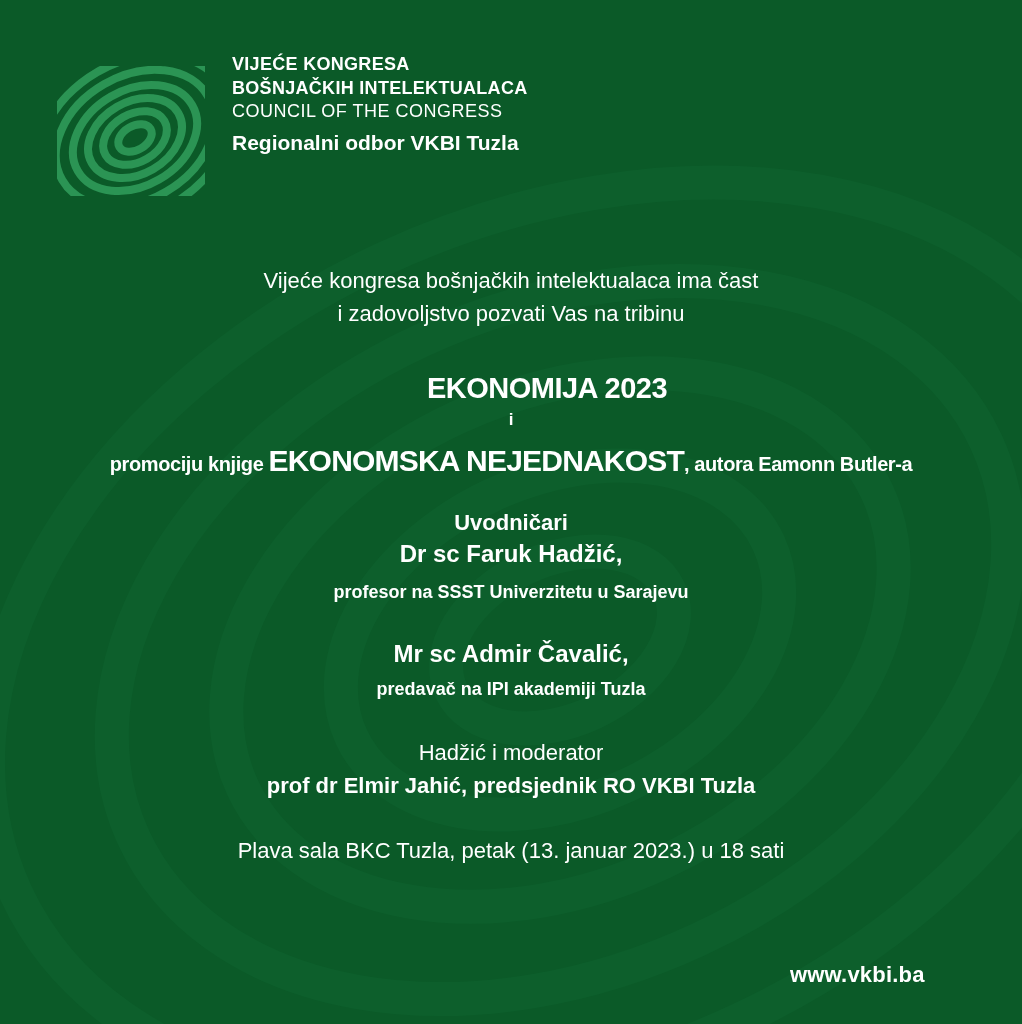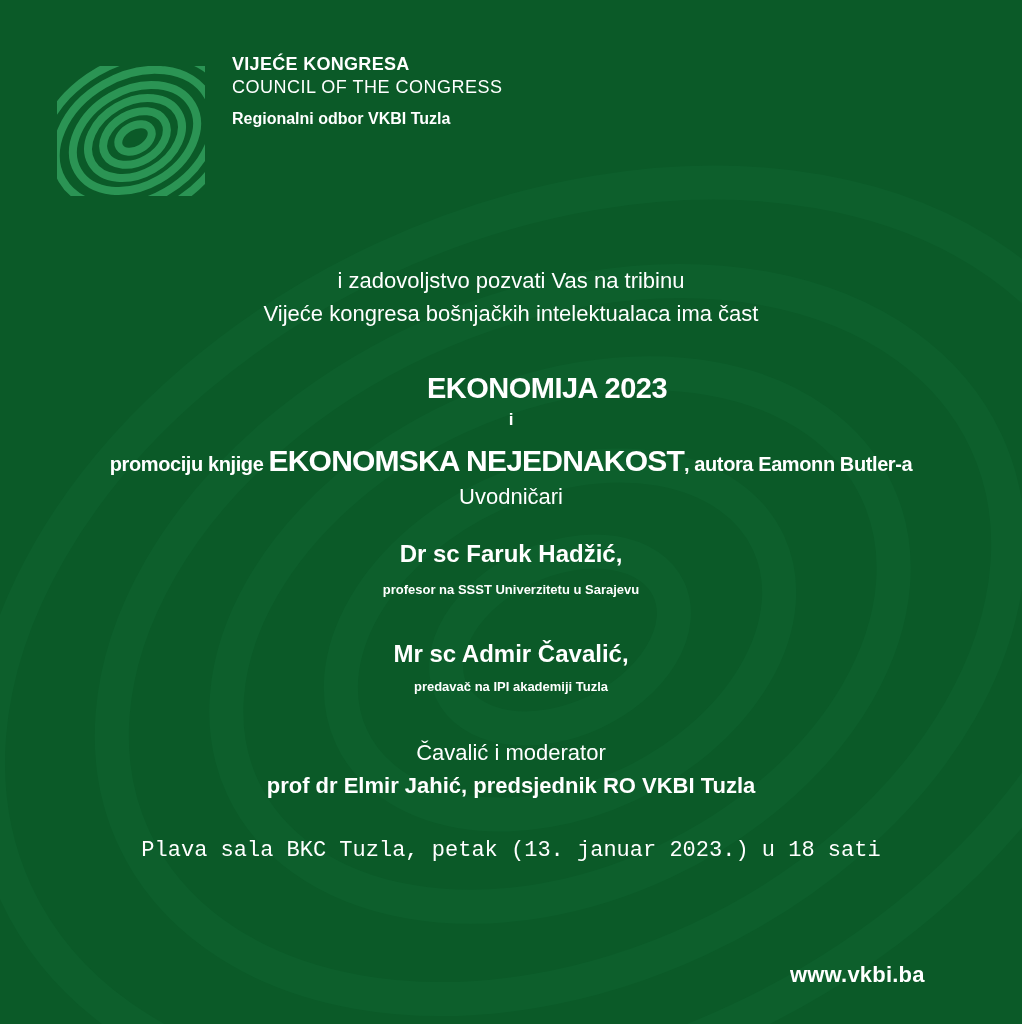--- a/index.html
+++ b/index.html
@@ -8,38 +8,38 @@
       background: #0b5a28;
       position: relative;
       font-family: "Liberation Sans", sans-serif;
       color: #ffffff;
     }
     .bg-spiral { position: absolute; left: 0; top: 0; width: 1022px; height: 1024px; }
     .logo { position: absolute; left: 57px; top: 66px; width: 148px; height: 130px; }
     .org-block { position: absolute; left: 232px; top: 52px; width: 345px; text-align: left; }
     .org-line1, .org-line2 { font-weight: bold; font-size: 18px; line-height: 24px; letter-spacing: 0.3px; }
     .org-line3, .org-line4 { font-size: 18px; line-height: 23px; letter-spacing: 0.5px; }
-    .org-line5 { font-weight: bold; font-size: 16px; line-height: 24px; margin-top: 8px; }
+    .org-line5 { font-weight: bold; font-size: 21px; line-height: 24px; margin-top: 8px; }
     .center { position: absolute; left: 0; width: 1022px; text-align: center; }
     .intro { top: 264px; font-size: 22px; line-height: 33px; }
     .title1 { top: 372px; font-size: 29px; font-weight: bold; letter-spacing: -0.5px; margin-left: 36px; }
     .conj { top: 410px; font-size: 17px; font-weight: bold; }
     .promo { top: 444px; font-size: 20px; font-weight: bold; letter-spacing: -0.4px; white-space: nowrap; }
     .promo .big { font-size: 30px; letter-spacing: -0.8px; }
     .label { font-size: 22px; font-weight: normal; }
     .name { font-size: 24px; font-weight: bold; }
-    .role { font-size: 13px; font-weight: bold; }
-    .s1 { top: 484px; }
+    .role { font-size: 18px; font-weight: bold; }
+    .s1 { top: 510px; font-weight: bold; }
     .s2 { top: 540px; }
     .s3 { top: 582px; }
     .s4 { top: 640px; }
     .s5 { top: 679px; }
     .s6 { top: 740px; }
     .s7 { top: 773px; font-size: 22px; font-weight: bold; text-align: center; }
-    .venue { top: 838px; font-size: 22px; font-family: Liberation Mono, monospace; }
+    .venue { top: 838px; font-size: 22px; }
     .url { position: absolute; left: 778px; top: 962px; font-size: 22px; font-weight: bold; letter-spacing: 0.2px; margin-left: 12px; }
   </style>
 </head>
 <body>
 
 <svg class="bg-spiral" viewBox="0 0 1022 1024">
   <g fill="none" stroke="#0f6430" stroke-width="34" opacity="0.55">
     <ellipse cx="560" cy="640" rx="120" ry="80" transform="rotate(-25 560 640)"></ellipse>
     <ellipse cx="560" cy="640" rx="230" ry="160" transform="rotate(-25 560 640)"></ellipse>
     <ellipse cx="560" cy="640" rx="350" ry="245" transform="rotate(-25 560 640)"></ellipse>
@@ -61,37 +61,38 @@
       <ellipse cx="78" cy="72" rx="50" ry="36" transform="rotate(-30 78 72)"></ellipse>
       <ellipse cx="78" cy="72" rx="66" ry="48" transform="rotate(-30 78 72)"></ellipse>
       <ellipse cx="78" cy="72" rx="84" ry="62" transform="rotate(-30 78 72)"></ellipse>
       <ellipse cx="78" cy="72" rx="102" ry="76" transform="rotate(-30 78 72)"></ellipse>
     </g>
   </svg>
 </div>
 
 <div class="org-block">
   <div class="org-line1">VIJEĆE KONGRESA</div>
+  <div class="org-line2">BOŠNJAČKIH INTELEKTUALACA</div>
   <div class="org-line3">COUNCIL OF THE CONGRESS</div>
   <div class="org-line5">Regionalni odbor VKBI Tuzla</div>
 </div>
 
 <div class="center intro">
+  <div>Vijeće kongresa bošnjačkih intelektualaca ima čast</div>
   <div>i zadovoljstvo pozvati Vas na tribinu</div>
-  <div>Vijeće kongresa bošnjačkih intelektualaca ima čast</div>
 </div>
 
 <div class="center title1">EKONOMIJA 2023</div>
 <div class="center conj">i</div>
 <div class="center promo"><span>promociju knjige </span><span class="big">EKONOMSKA NEJEDNAKOST</span><span>, autora Eamonn Butler-a</span></div>
 
 <div class="center label s1">Uvodničari</div>
 <div class="center name s2">Dr sc Faruk Hadžić,</div>
 <div class="center role s3">profesor na SSST Univerzitetu u Sarajevu</div>
 <div class="center name s4">Mr sc Admir Čavalić,</div>
 <div class="center role s5">predavač na IPI akademiji Tuzla</div>
 
-<div class="center label s6">Čavalić i moderator</div>
+<div class="center label s6">Hadžić i moderator</div>
 <div class="center s7">prof dr Elmir Jahić, predsjednik RO VKBI Tuzla</div>
 
 <div class="center venue">Plava sala BKC Tuzla, petak (13. januar 2023.) u 18 sati</div>
 
 <div class="url">www.vkbi.ba</div>
 
 </body></html>

